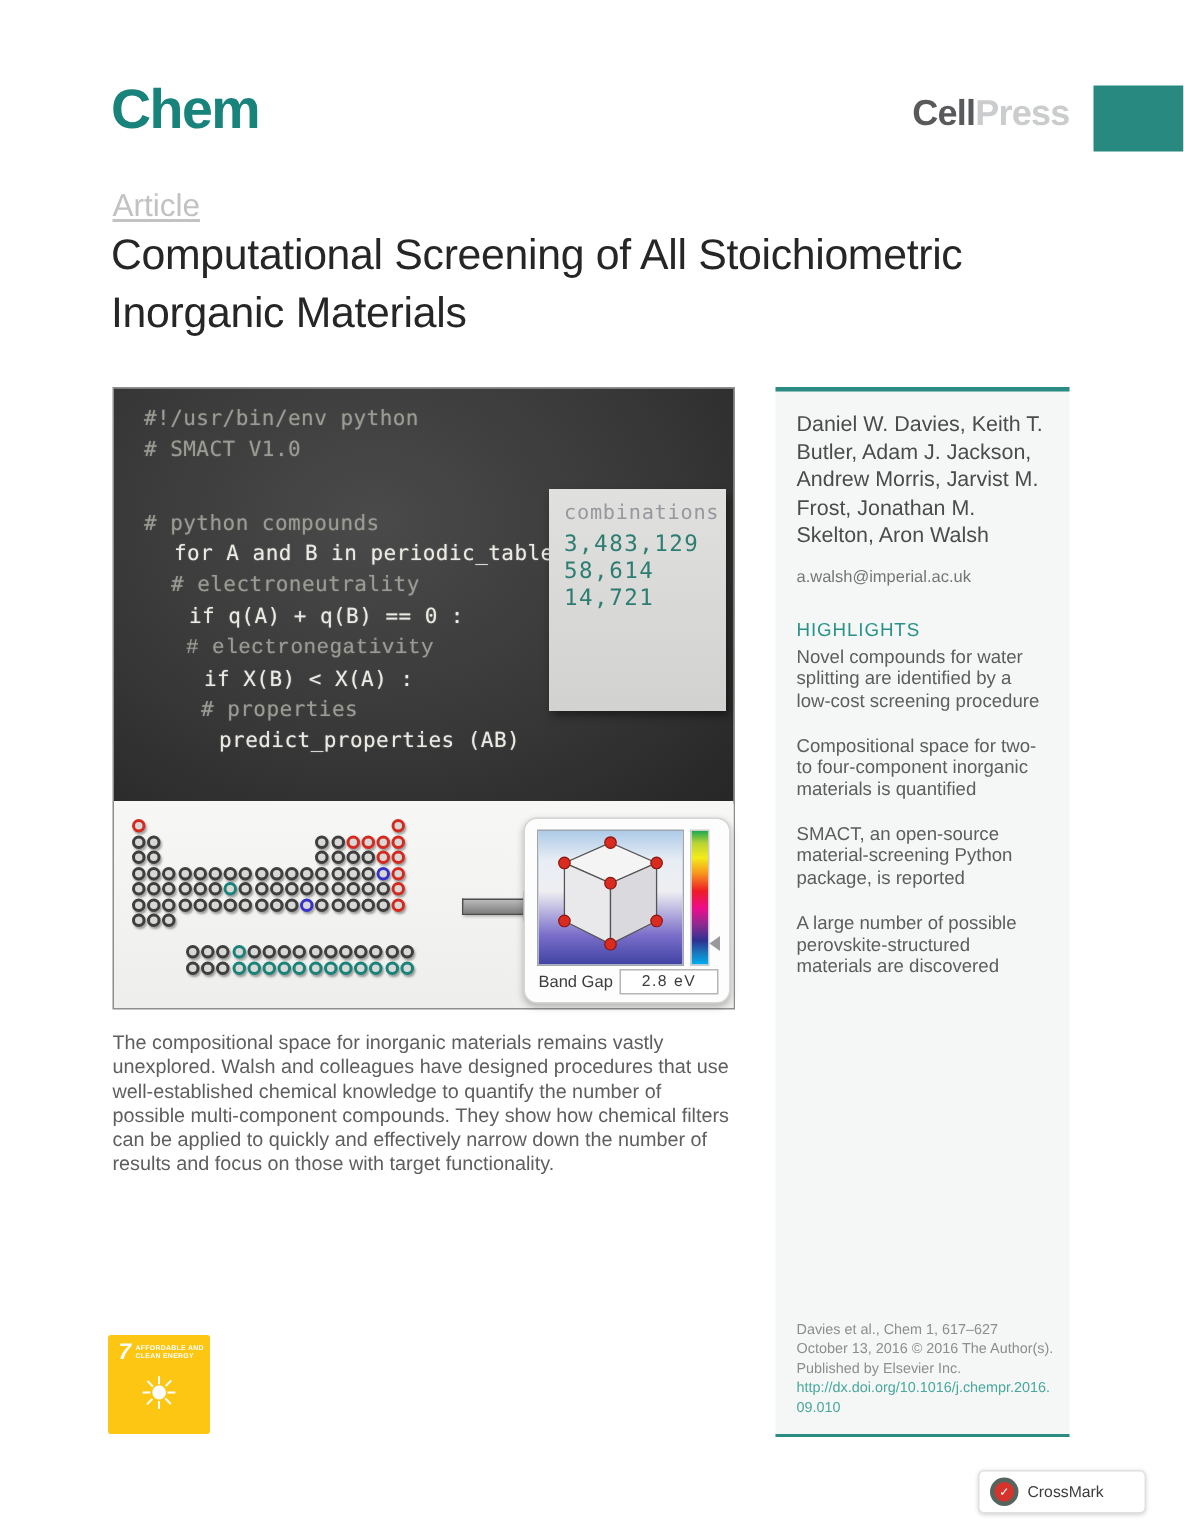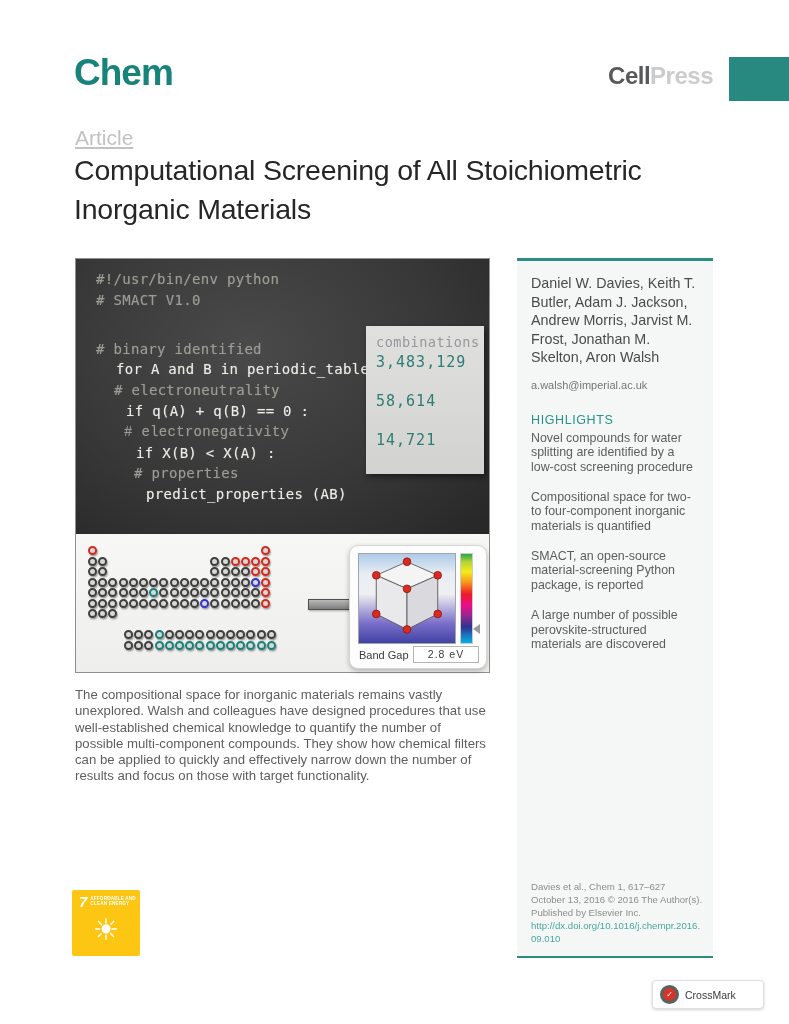--- a/index.html
+++ b/index.html
@@ -18,21 +18,21 @@
 
   
   .ga{position:absolute;left:75px;top:258px;width:415px;height:415px;border:1px solid #8f8f8f;box-sizing:border-box;background:#f2f2f0;}
   .chalkboard{position:absolute;left:0;top:0;right:0;height:277px;background:radial-gradient(ellipse at 42% 32%, #4a4a4a 0%, #383838 55%, #262626 100%);overflow:hidden;}
   .code{position:absolute;left:20px;top:10px;font-family:"DejaVu Sans Mono",monospace;font-size:14px;line-height:20.8px;letter-spacing:0.3px;}
   .code .comment{color:#9b9b94;text-shadow:0 0 1px rgba(255,255,255,.25);}
   .code .code-line{color:#eceae4;text-shadow:0 0 1px rgba(255,255,255,.45);margin-left:20px;}
   .code .blank{height:28px;}
   .note{position:absolute;left:290px;top:67px;width:118px;height:148px;background:linear-gradient(180deg,#e0e0de,#d2d2d0);box-shadow:2px 3px 6px rgba(0,0,0,.45);padding:8px 10px;box-sizing:border-box;font-family:"DejaVu Sans Mono",monospace;}
   .note .note-label{color:#97979e;font-size:13.5px;letter-spacing:.5px;}
-  .note .count{color:#2c7d72;font-size:15px;letter-spacing:1px;margin-top:21px;}
+  .note .count{color:#2c7d72;font-size:15px;letter-spacing:1px;}
   .note .count.first{margin-top:3px;}
 
   .panel{position:absolute;left:0;bottom:0;right:0;height:138px;background:linear-gradient(180deg,#f7f7f5,#eeeeec);}
   .ptable{position:absolute;left:10px;top:0;width:210px;height:138px;}
   .dot{position:absolute;width:9px;height:9px;border-radius:50%;box-sizing:border-box;background:#d8d8d6;box-shadow:1px 1.5px 1.5px rgba(0,0,0,.35);}
 
   .arrow{position:absolute;left:232px;top:60px;display:flex;align-items:center;filter:drop-shadow(1px 1px 1px rgba(0,0,0,.3));}
   .arrow .shaft{width:40px;height:9px;background:linear-gradient(180deg,#b9b9b9,#7e7e7e);border:1px solid #4f4f4f;border-right:none;}
   .arrow .head{width:0;height:0;border-top:10px solid transparent;border-bottom:10px solid transparent;border-left:15px solid #8d8d8d;}
 
@@ -80,21 +80,21 @@
   <span>Computational Screening of All Stoichiometric</span><br>
   <span>Inorganic Materials</span>
 </div>
 
 <div class="ga">
   <div class="chalkboard">
     <div class="code" id="code-container">
         <div class="comment" style="padding-left: 0px;">#!/usr/bin/env python</div>
         <div class="comment" style="padding-left: 0px;"># SMACT V1.0</div>
         <div class="blank" style="padding-left: 0px;"></div>
-        <div class="comment" style="padding-left: 0px;"># binary identified</div>
+        <div class="comment" style="padding-left: 0px;"># python compounds</div>
         <div class="code-line" style="padding-left: 0px;">for A and B in periodic_table :</div>
         <div class="comment" style="padding-left: 18px;"># electroneutrality</div>
         <div class="code-line" style="padding-left: 10px;">if q(A) + q(B) == 0 :</div>
         <div class="comment" style="padding-left: 28px; font-family: Liberation Mono, monospace;"># electronegativity</div>
         <div class="code-line" style="padding-left: 20px;">if X(B) &lt; X(A) :</div>
         <div class="comment" style="padding-left: 38px;"># properties</div>
         <div class="code-line" style="padding-left: 30px;">predict_properties (AB)</div>
       </div>
     <div class="note">
       <div class="note-label">combinations</div>

